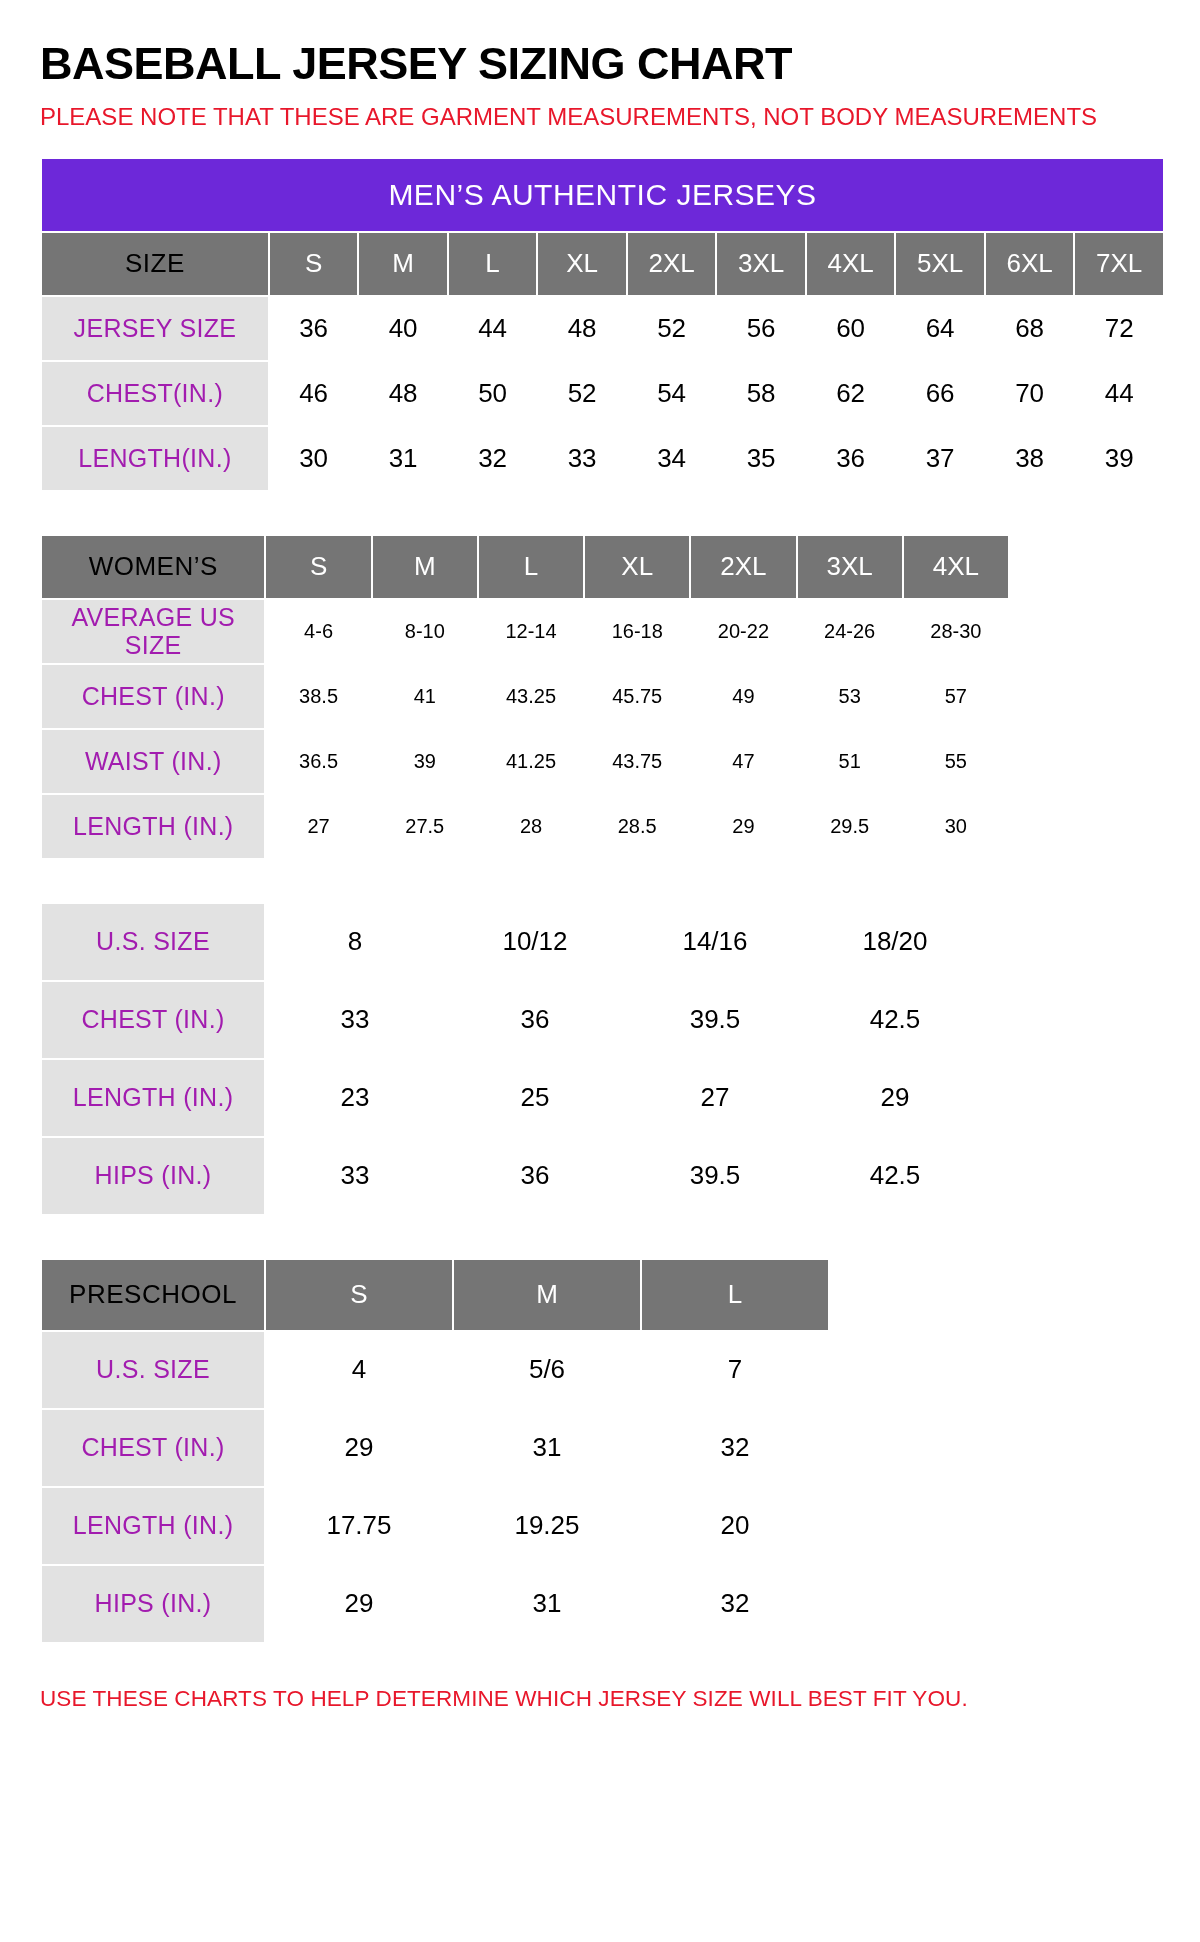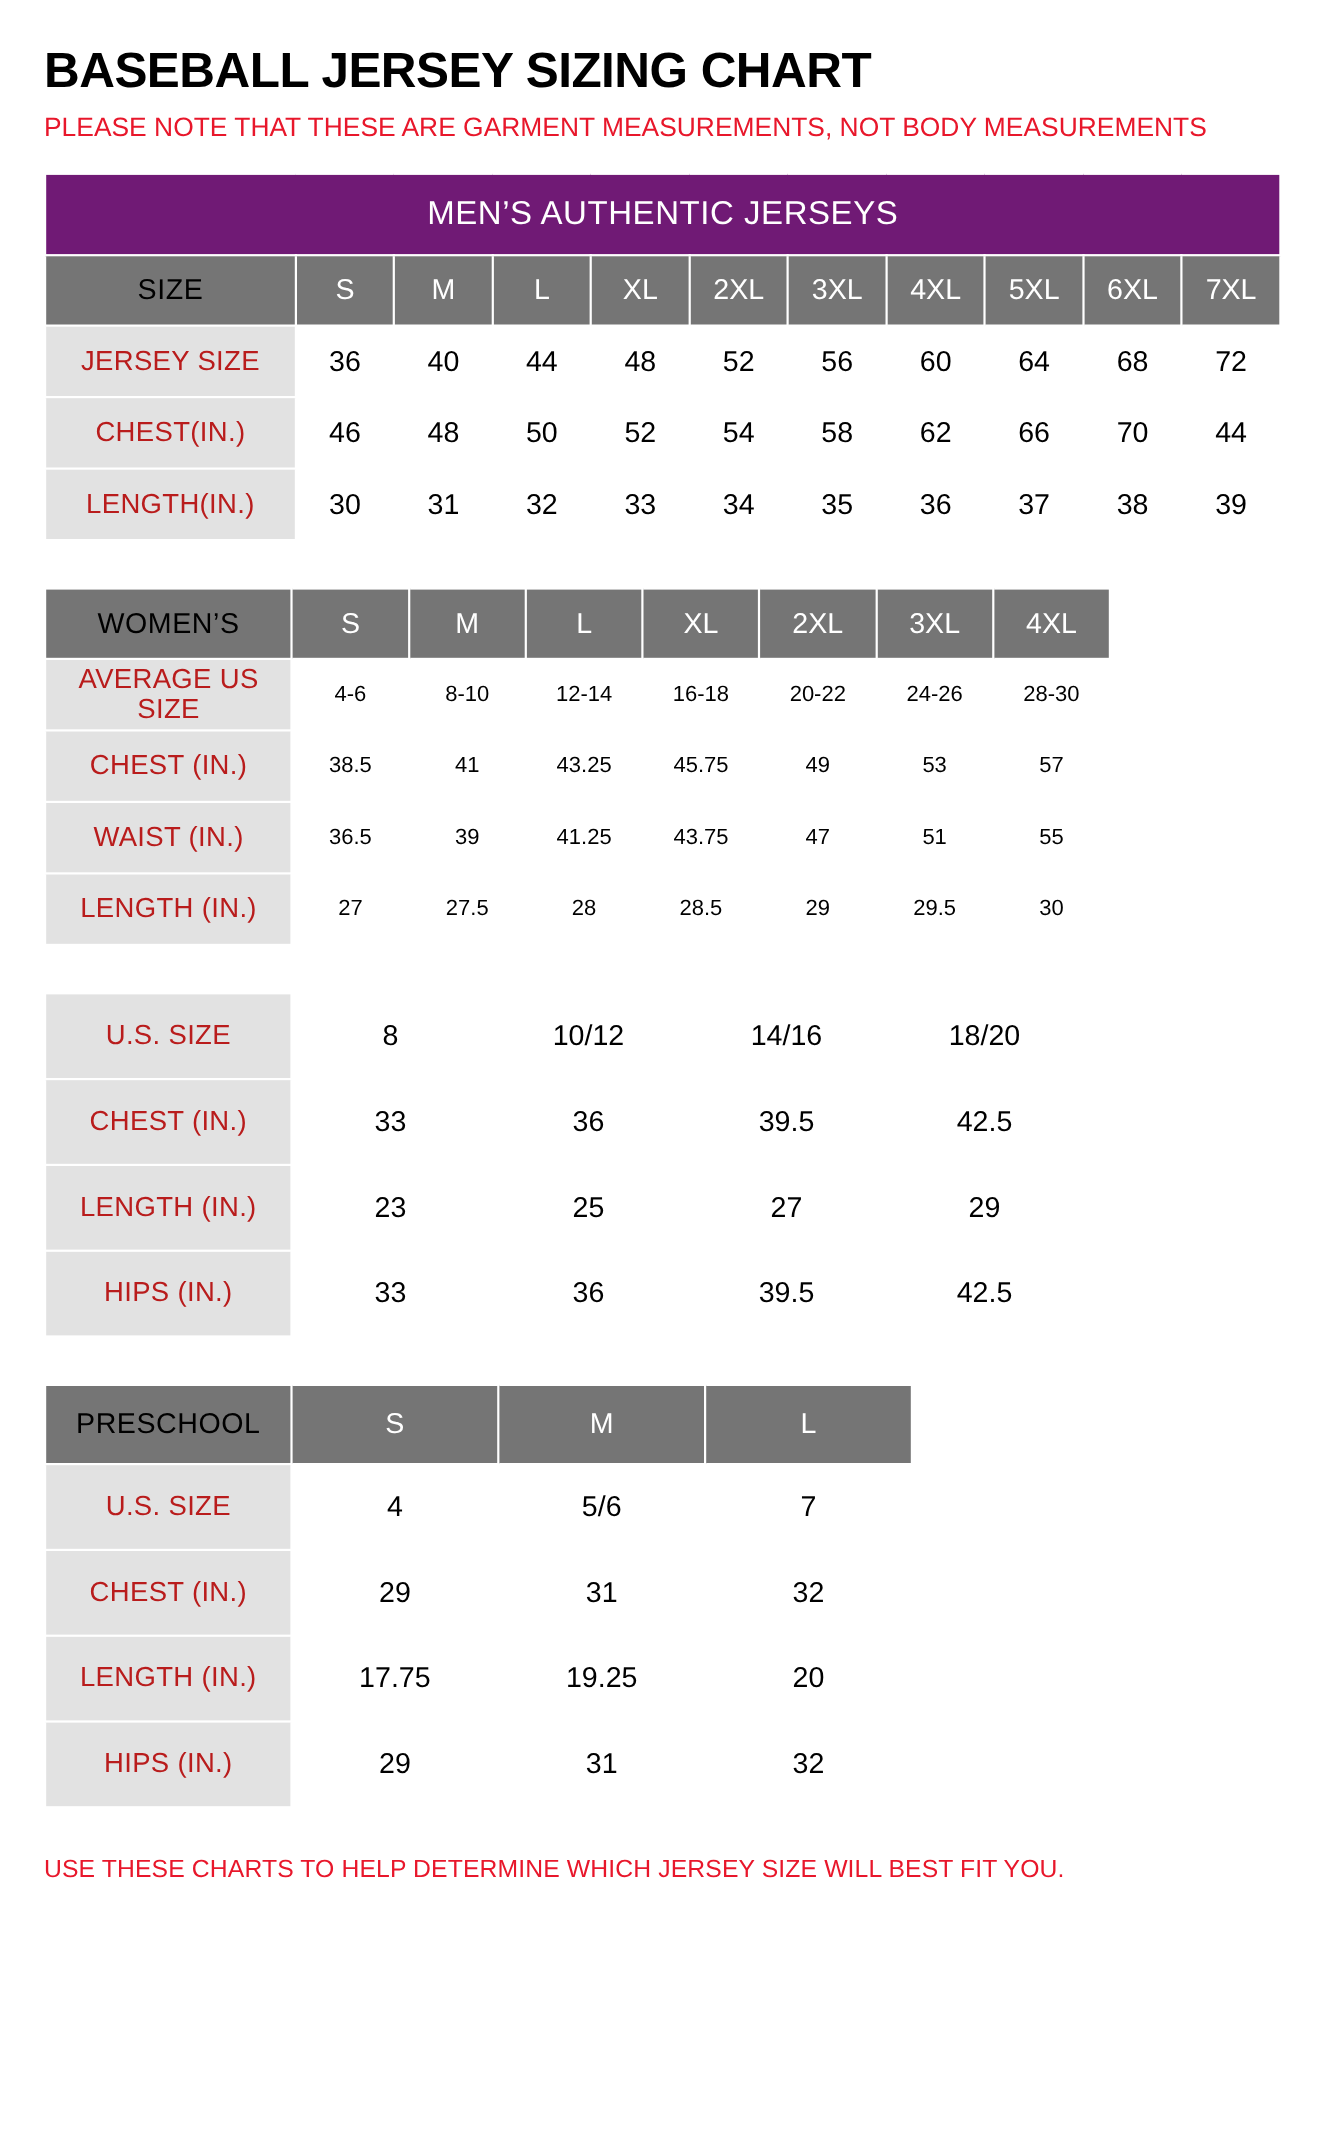--- a/index.html
+++ b/index.html
@@ -42,42 +42,42 @@
   table td, table th {
     border: 2px solid #ffffff;
     text-align: center;
     vertical-align: middle;
     font-weight: normal;
     font-size: 25px;
     color: #000000;
     padding: 0;
   }
   .banner {
-    background: #701a75;
+    background: #6d28d9;
     color: #ffffff;
     font-size: 30px;
     height: 72px;
     letter-spacing: 0.5px;
   }
   .hdr {
     background: #757575;
     color: #ffffff;
     height: 62px;
     font-size: 26px;
   }
   .hdr-left {
     background: #757575;
     color: #000000;
     height: 62px;
     font-size: 26px;
     letter-spacing: 0.5px;
   }
   .rowlabel {
     background: #e2e2e2;
-    color: #b91c1c;
+    color: #a21caf;
     font-size: 25px;
     height: 63px;
     letter-spacing: 0.3px;
   }
   .cell {
     background: #ffffff;
     height: 63px;
     font-size: 26px;
   }
   .cell-sm { font-size: 20px; }

